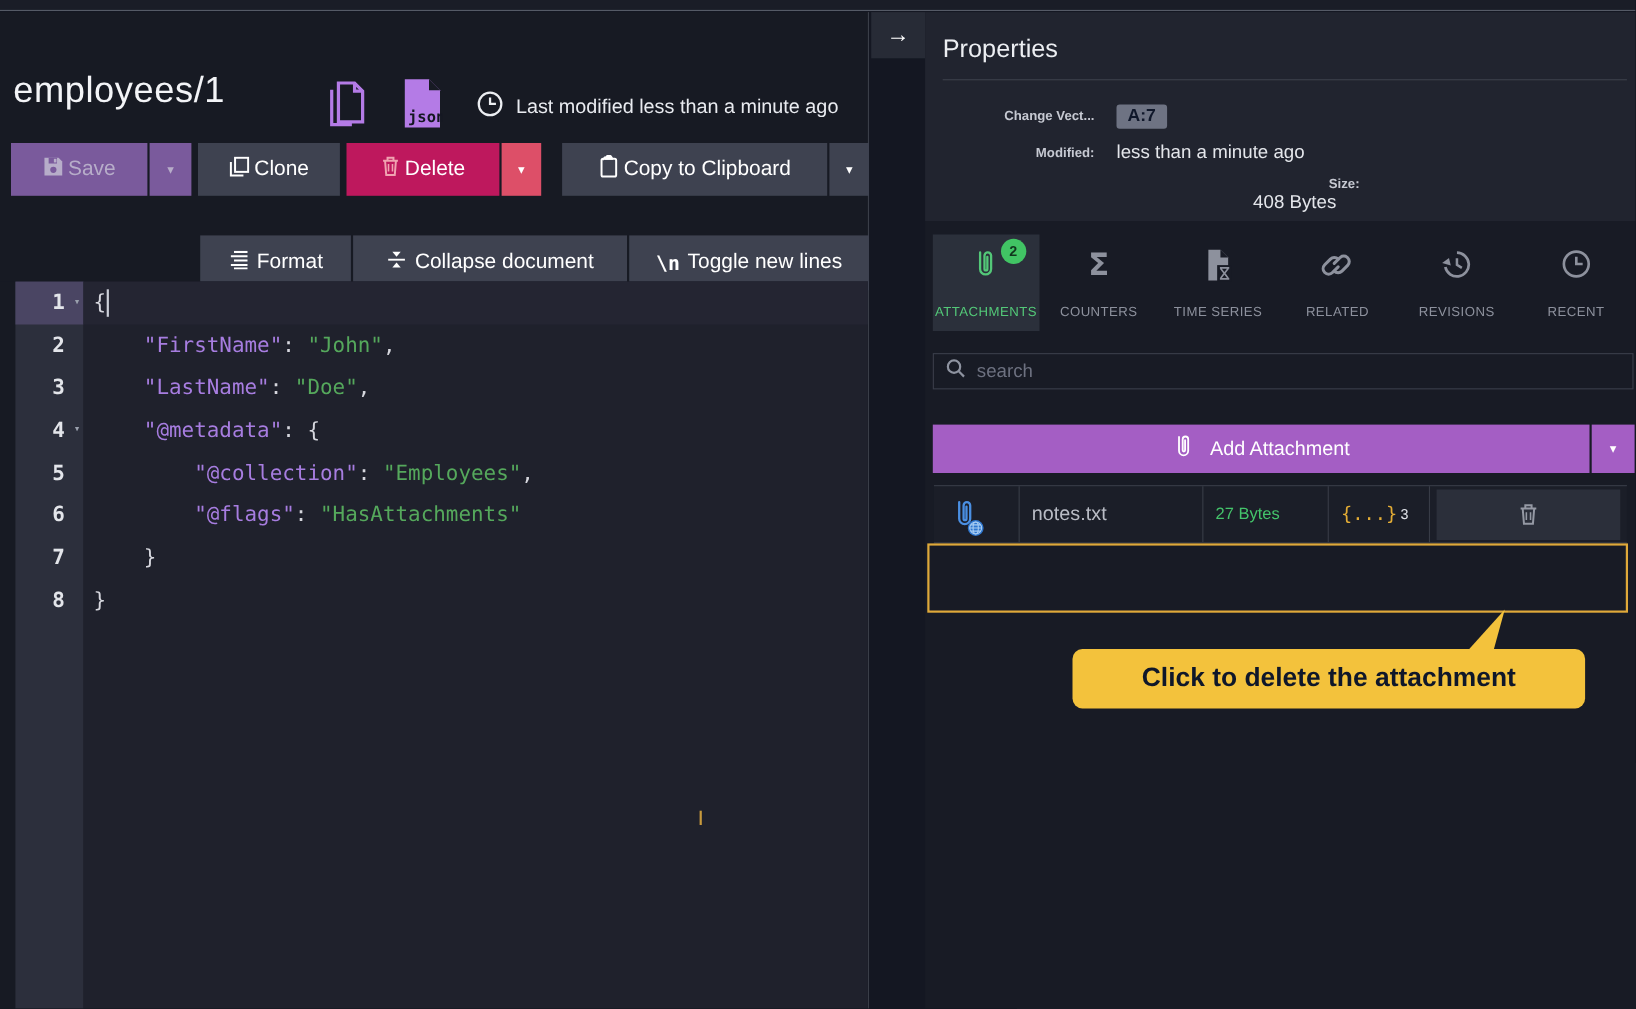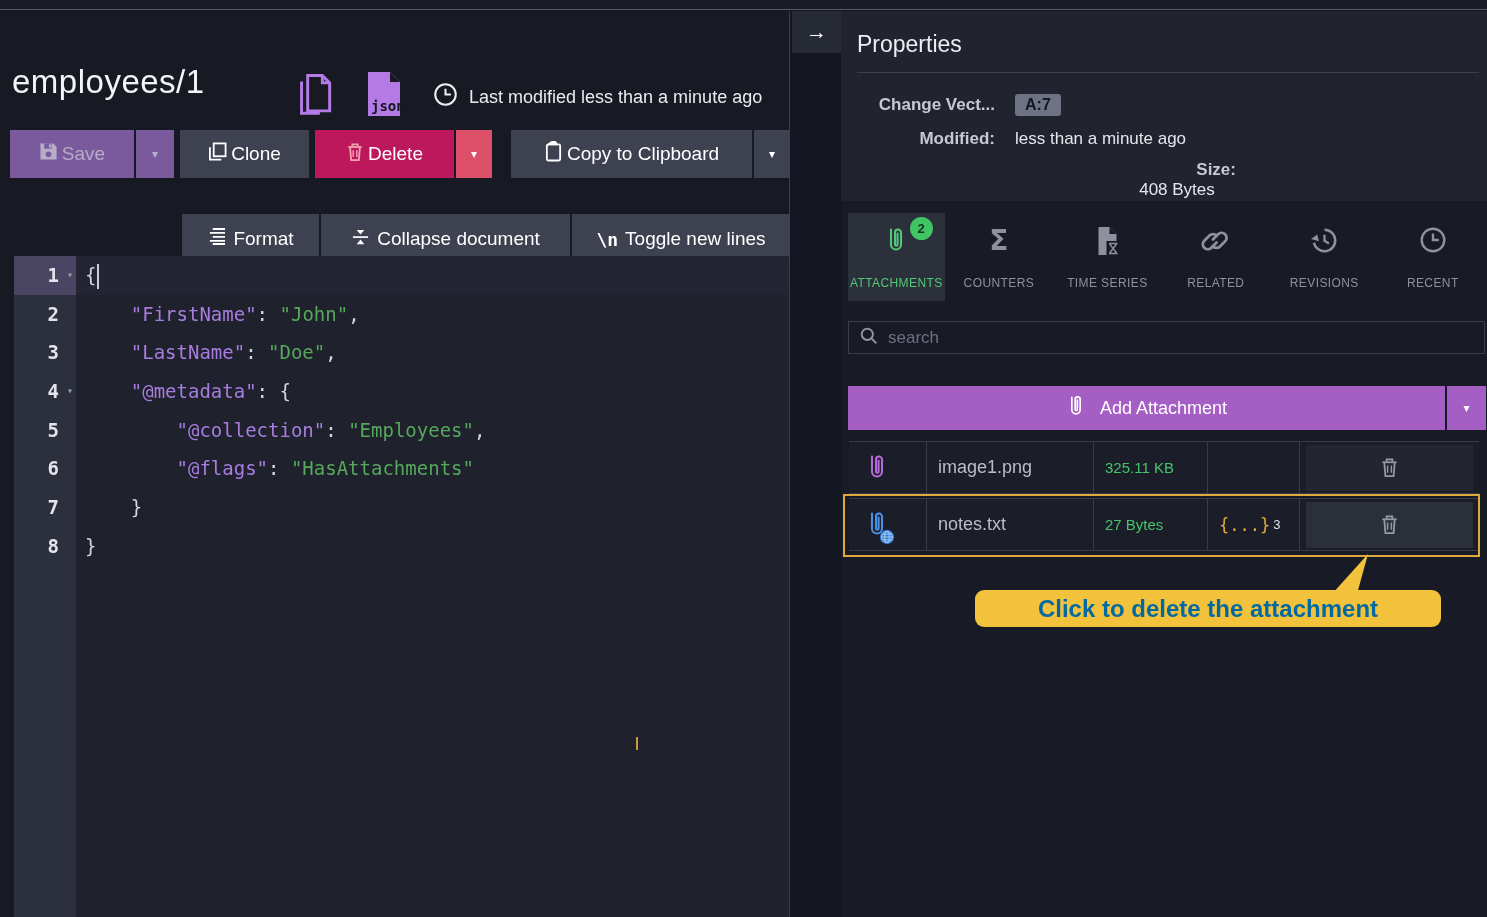--- a/index.html
+++ b/index.html
@@ -64,21 +64,21 @@
   .panel-toggle { position:absolute; left:792px; top:11px; width:49px; height:42px;
                   background:#272b36; color:#fff; display:flex; align-items:center;
                   justify-content:center; font-size:21px; cursor:pointer; }
 
   
   .panel { position:absolute; left:841px; top:11px; width:646px; height:906px; background:#181b25; }
   .props { position:absolute; left:0; top:0; width:646px; height:190px; background:#21242f; }
   .props-title { position:absolute; left:16px; top:20px; font-size:23px; color:#eceef2; }
   .props-hr { position:absolute; left:16px; width:622px; top:61px; border-top:1px solid #3c404b; }
   .prop-row { position:absolute; left:16px; width:620px; display:flex; align-items:center; }
-  .prop-label { width:138px; text-align:right; font-weight:bold; color:#c6c9d2; font-size:17px; }
+  .prop-label { width:138px; text-align:right; font-weight:bold; color:#c6c9d2; font-size:12px; }
   .prop-value { margin-left:20px; color:#e4e6eb; font-size:17px; }
   .cv-badge { background:#6e7383; color:#0f172a; font-weight:bold; padding:2px 10px 3px;
               border-radius:3px; font-size:16px; }
 
   .tabs { position:absolute; left:0; top:202px; width:646px; height:88px; display:flex;
           padding-left:7px; overflow:hidden; }
   .tab { width:110px; height:100%; display:flex; flex-direction:column; align-items:center;
          justify-content:space-between; padding:13px 0 11px; position:relative;
          color:#8d919d; cursor:pointer; }
   .tab.active { width:98px; background:#2b303b; color:#53c878; }
@@ -117,23 +117,23 @@
                  margin-left:3px; }
   .c-action { flex:1; border-left:1px solid #383c47; justify-content:center; }
   .trash-btn { width:167px; height:46px; display:flex; align-items:center; justify-content:center;
                color:#9599a4; cursor:pointer; background:#23262f; }
   .arow.hl .trash-btn { background:#2b2f3a; }
   .globe { position:absolute; left:30px; top:30px; }
 
   .row-highlight { position:absolute; left:2px; top:483px; width:637px; height:63px;
                    border:2px solid #dfa93a; pointer-events:none; }
 
-  .callout { position:absolute; left:134px; top:579px; width:466px; height:37px;
+  .callout { position:absolute; left:134px; top:579px; width:466px; height:54px;
              background:#f3c23c; border-radius:9px; display:flex; align-items:center;
-             justify-content:center; color:#0369a1; font-weight:bold; font-size:24px; }
+             justify-content:center; color:#0f172a; font-weight:bold; font-size:24px; }
   .callout-tail { position:absolute; left:480px; top:535px; pointer-events:none; }
 </style>
 </head>
 <body>
 
 <div id="root">
 
   <div class="topbar"></div>
 
   <div class="left-sec">
@@ -354,40 +354,20 @@
             <path d="M7 3.5 v15 a5 5 0 0 0 10 0 V6 a3 3 0 0 0 -6 0 v12 a1.3 1.3 0 0 0 2.6 0 V7" fill="none" stroke="#fff" stroke-width="2" stroke-linecap="round"></path>
           </svg>
       </span>
       <span>Add Attachment</span>
     </div>
     <div class="add-caret">
       <span>▾</span>
     </div>
 
     <div class="attach-rows">
-        <div class="arow">
-          <div class="acell c-icon">
-            <svg width="24" height="30" viewBox="0 0 24 28" style="color:#b46bd8">
-              <path d="M7 2.5 v15 a5 5 0 0 0 10 0 V5.5 a3 3 0 0 0 -6 0 v12 a1.3 1.3 0 0 0 2.6 0 V6.5" fill="none" stroke="currentColor" stroke-width="2.1" stroke-linecap="round"></path>
-            </svg>
-          </div>
-          <div class="acell c-name">image1.png</div>
-          <div class="acell c-size">325.11 KB</div>
-          <div class="acell c-flags"></div>
-          <div class="acell c-action">
-            <div class="trash-btn">
-              <svg width="19" height="21" viewBox="0 0 20 22" fill="none" stroke="currentColor" stroke-width="1.9">
-                <path d="M2.5 5.5 h15"></path>
-                <path d="M7 5 v-2.5 h6 V5"></path>
-                <path d="M4.5 5.5 l1.2 14.5 h8.6 l1.2 -14.5"></path>
-                <path d="M8 9 v7.5 M12 9 v7.5" stroke-width="1.5"></path>
-              </svg>
-            </div>
-          </div>
-        </div>
         <div class="arow hl">
           <div class="acell c-icon">
             <svg width="24" height="30" viewBox="0 0 24 28" style="color:#4a8fe2">
               <path d="M7 2.5 v15 a5 5 0 0 0 10 0 V5.5 a3 3 0 0 0 -6 0 v12 a1.3 1.3 0 0 0 2.6 0 V6.5" fill="none" stroke="currentColor" stroke-width="2.1" stroke-linecap="round"></path>
             </svg>
             <span class="globe"><svg width="16" height="16" viewBox="0 0 16 16">
                 <circle cx="8" cy="8" r="7.2" fill="#2f77d0"></circle>
                 <g stroke="#a8cdf2" stroke-width="1" fill="none">
                   <circle cx="8" cy="8" r="5.4"></circle>
                   <ellipse cx="8" cy="8" rx="2.4" ry="5.4"></ellipse>

